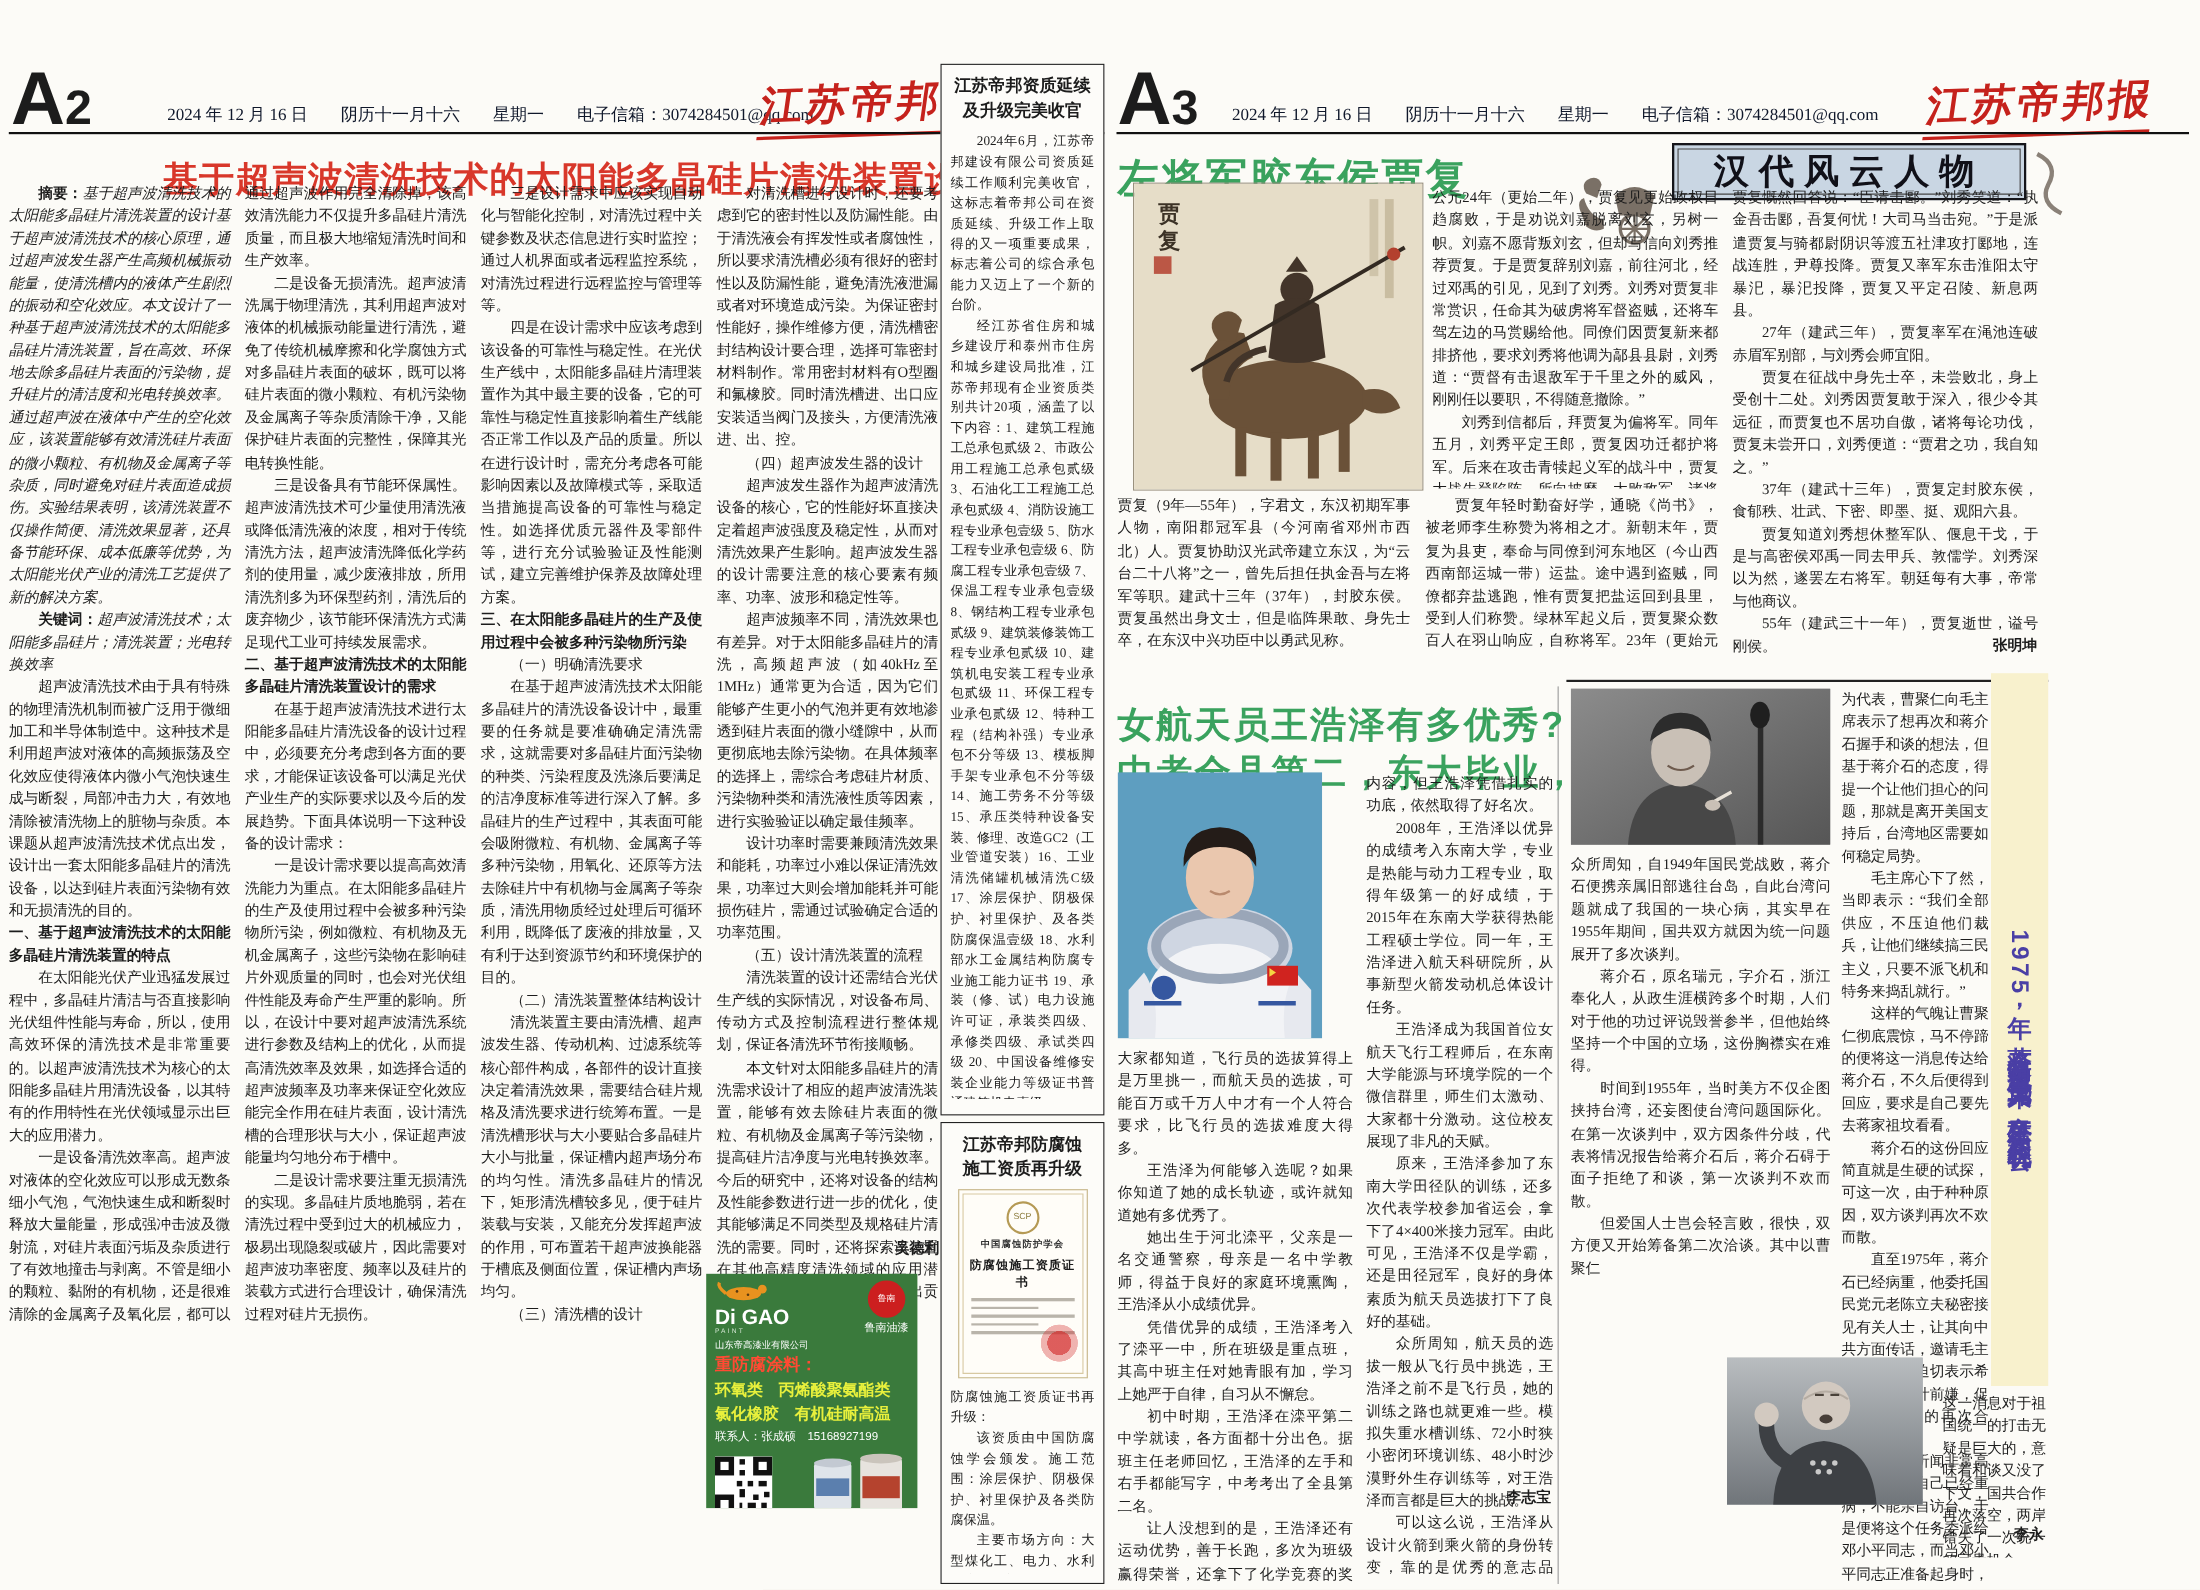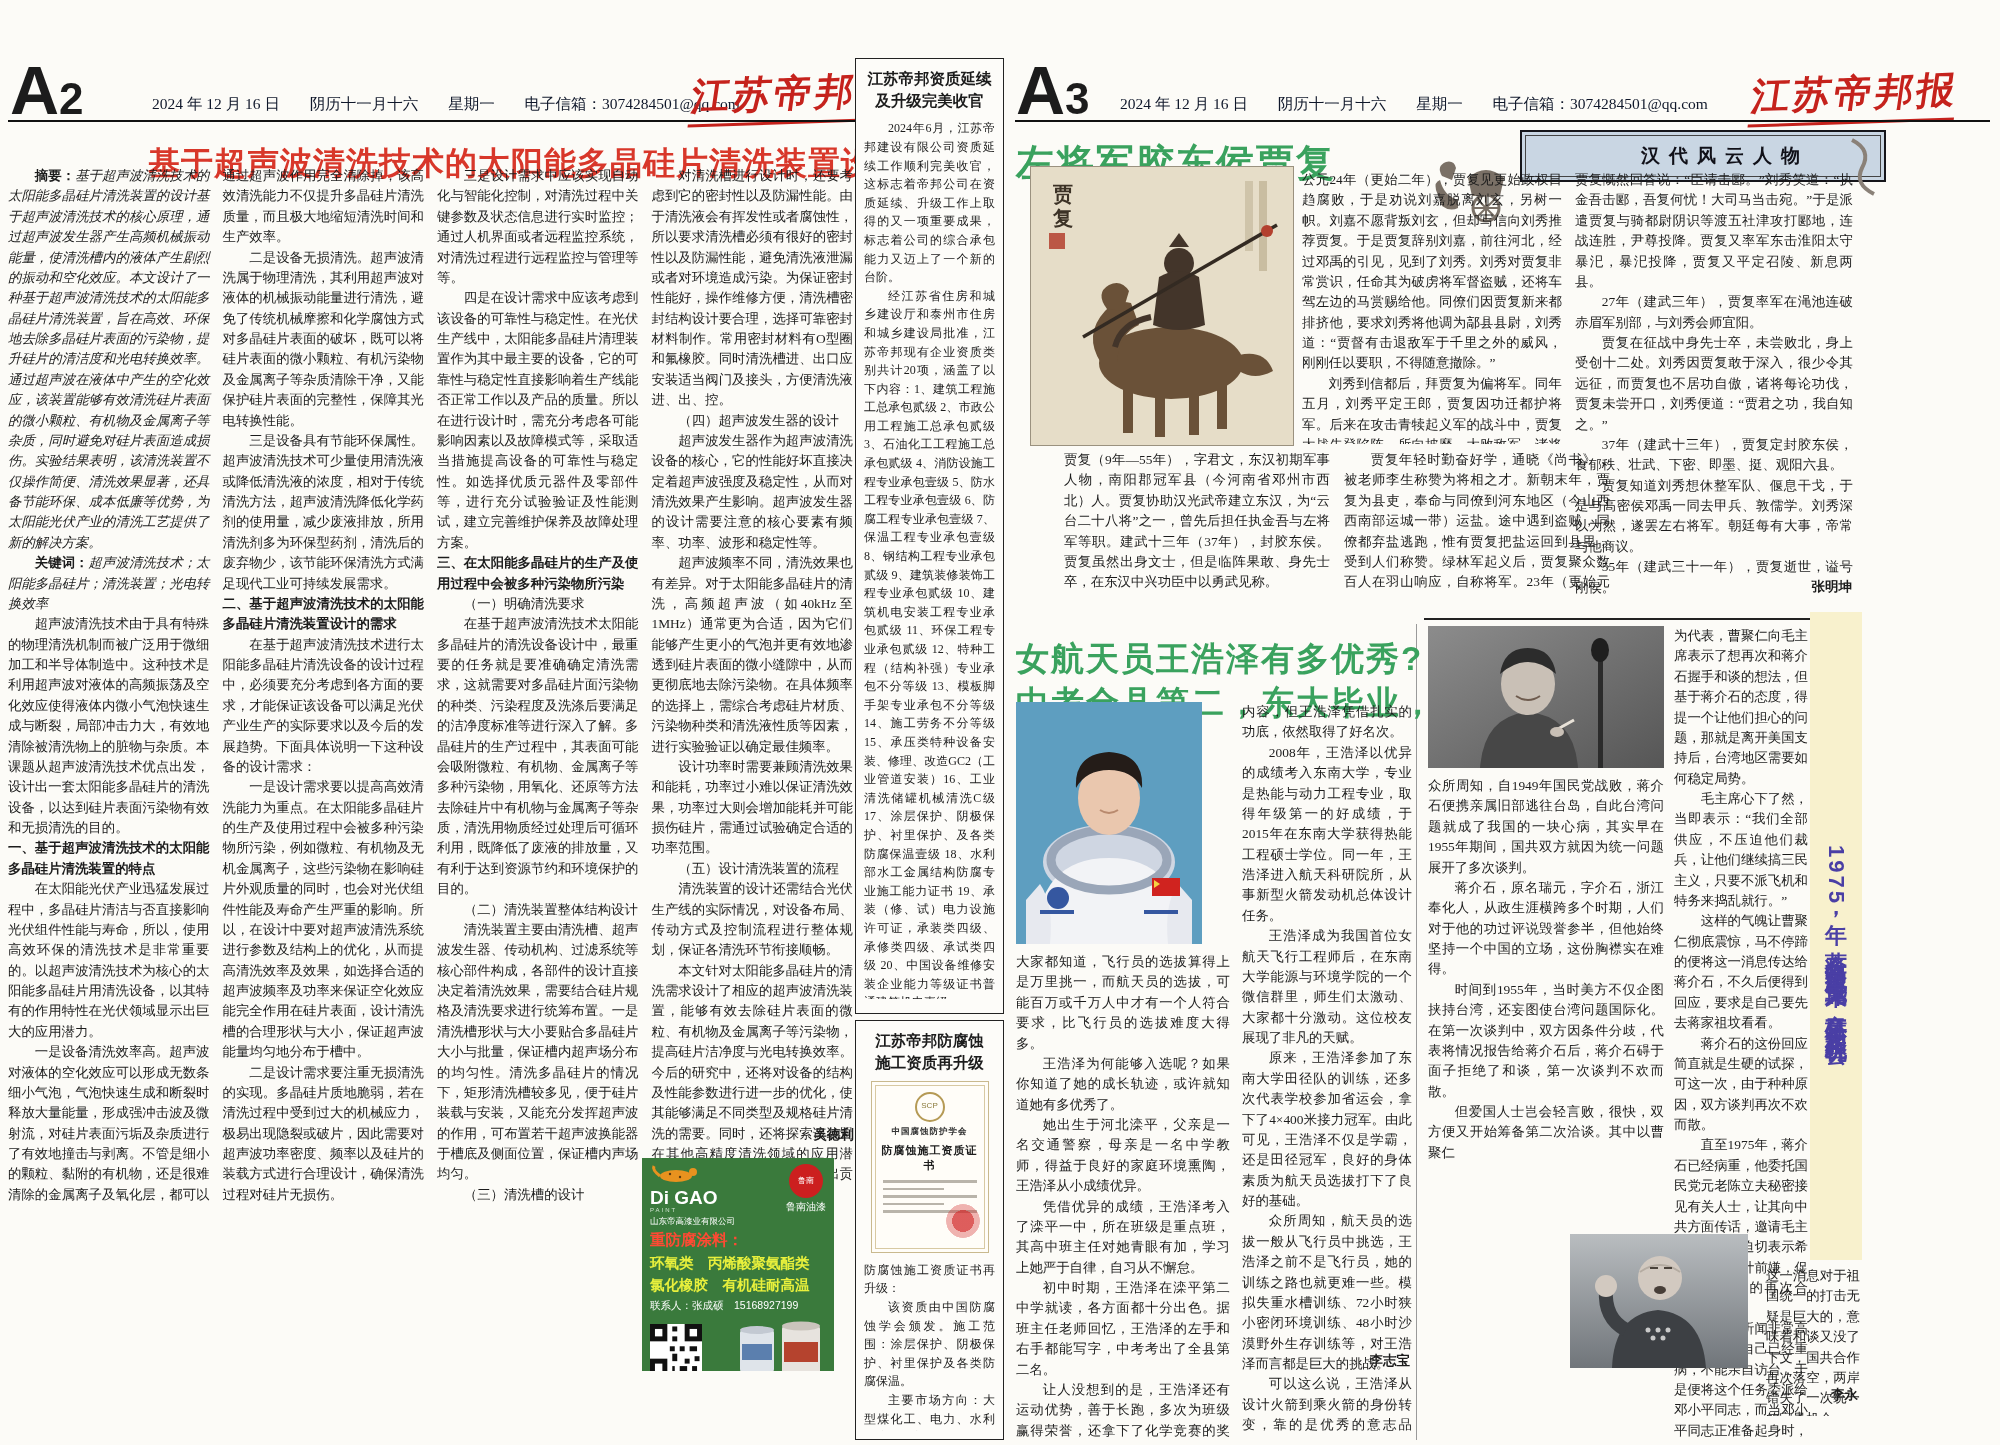--- a/index.html
+++ b/index.html
@@ -20,21 +20,21 @@
             font-size:32px;line-height:1.15;letter-spacing:1px;white-space:nowrap;}
   .green-head{font-family:"Liberation Sans","DejaVu Sans",sans-serif;font-weight:800;color:#3aa25e;
               font-size:38px;line-height:1.1;letter-spacing:2px;white-space:nowrap;}
   .green-head.sm{font-size:33px;}
   
   .txt{font-size:13.4px;line-height:1.52;text-align:justify;overflow:hidden;}
   .txt p{margin:0;text-indent:2em;}
   .txt p.h2{font-weight:700;text-indent:0;font-family:"Liberation Sans","DejaVu Sans",sans-serif;}
   .txt p.cont{text-indent:0;}
   .cols4{column-count:4;column-gap:13px;}
-  .cols2{column-count:2;column-gap:14px;margin-left:48px;}
+  .cols2{column-count:2;column-gap:14px;}
   p.abstract{margin:0;text-indent:2em;font-style:italic;}
   p.abstract b,.kwline b{font-style:normal;font-weight:700;}
   p.kwline{margin:0;text-indent:2em;font-style:italic;}
   .author-abs{font-size:13.5px;font-weight:700;text-align:right;
               font-family:"Liberation Sans","DejaVu Sans",sans-serif;}
   
   .sidebox{border:1.5px solid #222;background:#fdfcf9;padding:7px 8px;box-sizing:border-box;overflow:hidden;}
   .sidebox h3{margin:2px 0 8px 0;text-align:center;font-size:15.5px;line-height:1.4;
               font-family:"Liberation Sans","DejaVu Sans",sans-serif;}
   .sidebox .txt{font-size:12px;line-height:1.55;}
@@ -46,22 +46,22 @@
              font-size:8px;line-height:24px;color:#8a7a3a;font-weight:400;
              font-family:"Liberation Sans","DejaVu Sans",sans-serif;}
   .cert .org{font-size:8.5px;font-weight:700;color:#333;letter-spacing:1px;}
   .cert .ctitle{font-size:11px;font-weight:800;margin:5px 0 7px 0;letter-spacing:1px;}
   .greek{height:2.5px;background:#b9b4aa;margin:5px 4px;}
   .greek.s{width:60%;margin-left:4px;}
   .seal{position:absolute;right:8px;bottom:14px;width:34px;height:34px;border-radius:50%;
         background:radial-gradient(circle,rgba(210,40,40,.75) 0 45%,rgba(210,40,40,.35) 46% 70%,transparent 71%);}
   
   .banner{background:#c9d6e3;border:2px solid #15151a;box-shadow:inset 0 0 0 3px #c9d6e3,inset 0 0 0 4px #444;
-          display:flex;align-items:center;justify-content:center;font-weight:800;font-size:19px;
-          letter-spacing:9px;color:#101018;padding-left:44px;}
+          display:flex;align-items:center;justify-content:center;font-weight:800;font-size:32px;
+          letter-spacing:9px;color:#101018;}
   
   .vstrip{background:#f8f1cd;display:flex;align-items:center;justify-content:center;}
   .vstrip span{writing-mode:vertical-rl;text-orientation:mixed;font-size:22px;font-weight:800;
                color:#4a3fa5;letter-spacing:3px;line-height:1;
                font-family:"Liberation Sans","DejaVu Sans",sans-serif;}
   
   .ad{background:#3a7a3c;color:#fff;box-sizing:border-box;padding:6px 8px;z-index:5;
       font-family:"Liberation Sans","DejaVu Sans",sans-serif;overflow:hidden;}
   .ad .row1{display:flex;justify-content:space-between;align-items:flex-start;height:64px;}
   .ad .digao{font-size:19px;font-weight:800;color:#fff;line-height:1;}

